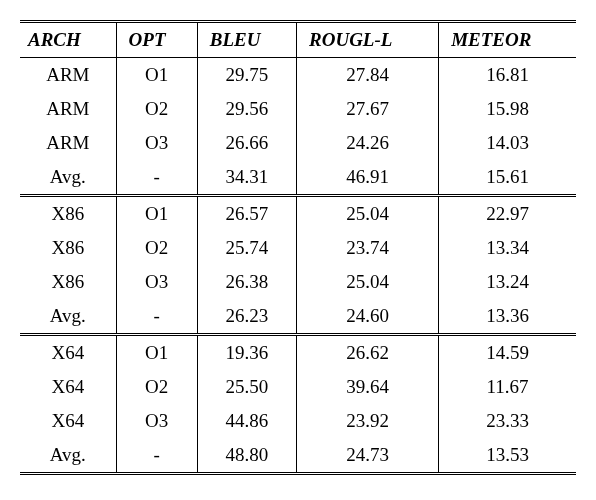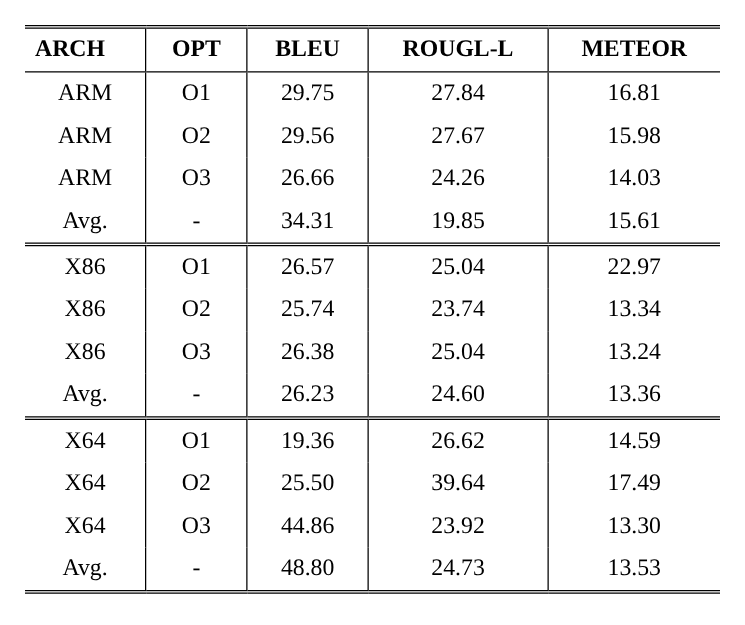--- a/index.html
+++ b/index.html
@@ -20,28 +20,28 @@
       text-align: center;
       border-left: 1px solid #000;
       border-right: none;
     }
     th:first-child, td:first-child {
       border-left: none;
       text-align: center;
     }
     th {
       font-weight: bold;
-      text-align: center;
+      text-align: left;
     }
     th:first-child {
       text-align: left;
       padding-left: 8px;
     }
     .top-border { border-top: 3px double #000; }
-    .header-bottom { border-bottom: 1px solid #000; }
+    .header-bottom { border-bottom: 1px solid #000; font-style: italic; }
     .double-border-bottom { border-bottom: 3px double #000; }
     td.arch { text-align: center; }
   </style>
 </head>
 <body>
 
 <table>
   <thead>
     <tr>
       <th class="top-border header-bottom">ARCH</th>
@@ -71,21 +71,21 @@
       <td class="arch">ARM</td>
       <td>O3</td>
       <td>26.66</td>
       <td>24.26</td>
       <td>14.03</td>
     </tr>
     <tr>
       <td class="arch double-border-bottom">Avg.</td>
       <td class="double-border-bottom">-</td>
       <td class="double-border-bottom">34.31</td>
-      <td class="double-border-bottom">19.85</td>
+      <td class="double-border-bottom">46.91</td>
       <td class="double-border-bottom">15.61</td>
     </tr>
 
     <tr>
       <td class="arch">X86</td>
       <td>O1</td>
       <td>26.57</td>
       <td>25.04</td>
       <td>22.97</td>
     </tr>
@@ -116,28 +116,28 @@
       <td>O1</td>
       <td>19.36</td>
       <td>26.62</td>
       <td>14.59</td>
     </tr>
     <tr>
       <td class="arch">X64</td>
       <td>O2</td>
       <td>25.50</td>
       <td>39.64</td>
-      <td>17.49</td>
+      <td>11.67</td>
     </tr>
     <tr>
       <td class="arch">X64</td>
       <td>O3</td>
       <td>44.86</td>
       <td>23.92</td>
-      <td>13.30</td>
+      <td>23.33</td>
     </tr>
     <tr>
       <td class="arch double-border-bottom">Avg.</td>
       <td class="double-border-bottom">-</td>
       <td class="double-border-bottom">48.80</td>
       <td class="double-border-bottom">24.73</td>
       <td class="double-border-bottom">13.53</td>
     </tr>
   </tbody>
 </table>

